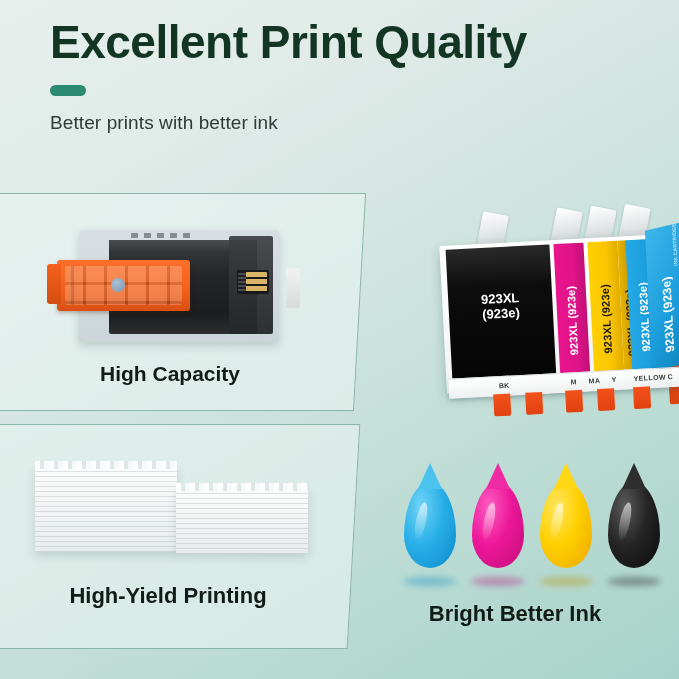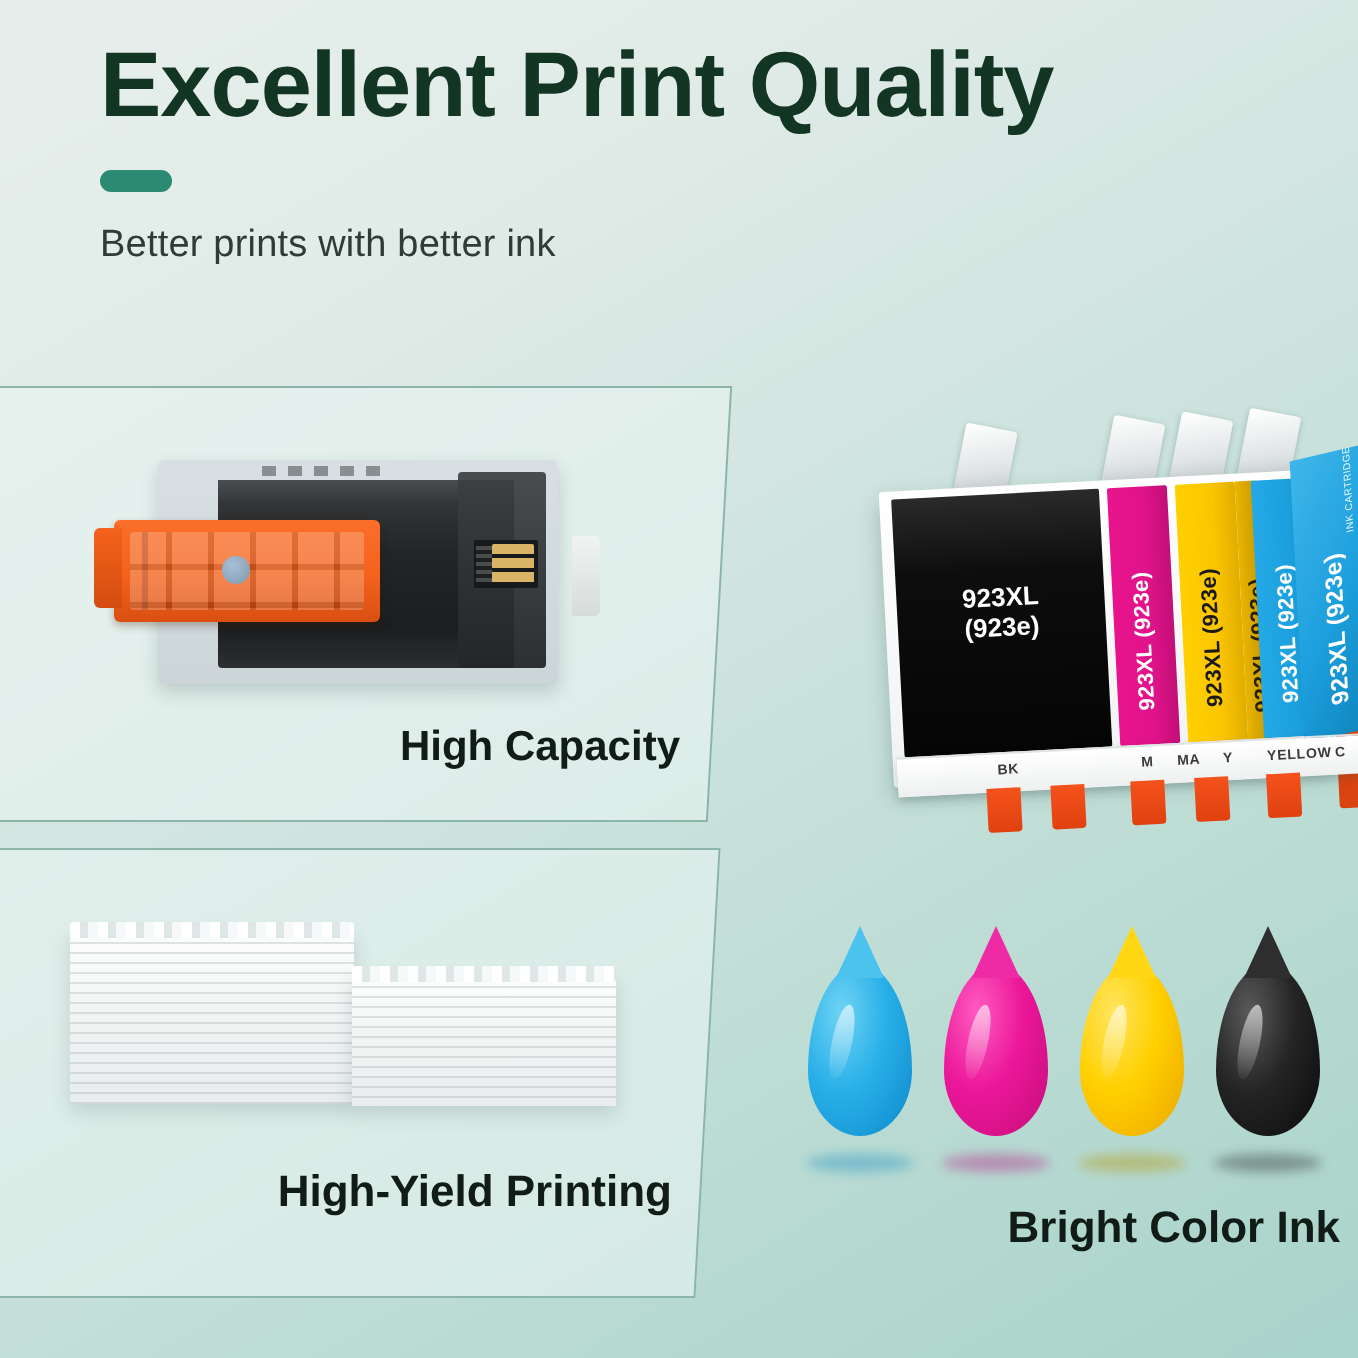--- a/index.html
+++ b/index.html
@@ -56,21 +56,21 @@
   }
   .panel-bottom {
     left: -46px; top: 424px;
     width: 400px; height: 225px;
     transform: skewX(-3.2deg);
   }
 
   
   .caption {
     position: absolute;
-    text-align: right;
+    text-align: center;
     font-weight: bold;
     color: #111c16;
     white-space: nowrap;
   }
   .cap-high-capacity { left: 0; top: 362px; width: 340px; font-size: 21px; }
   .cap-high-yield    { left: 0; top: 583px; width: 336px; font-size: 22px; }
   .cap-bright-ink    { left: 360px; top: 601px; width: 310px; font-size: 22px; }
 
   
   .cartridge-photo {
@@ -442,15 +442,15 @@
     <div class="drop-shadow ds-m"></div>
     <div class="drop-shadow ds-y"></div>
     <div class="drop-shadow ds-k"></div>
 
     <div class="drop drop-c"></div>
     <div class="drop drop-m"></div>
     <div class="drop drop-y"></div>
     <div class="drop drop-k"></div>
   </div>
 
-  <div class="caption cap-bright-ink">Bright Color Ink</div>
+  <div class="caption cap-bright-ink">Bright Better Ink</div>
 
 </div>
 
 </body></html>

